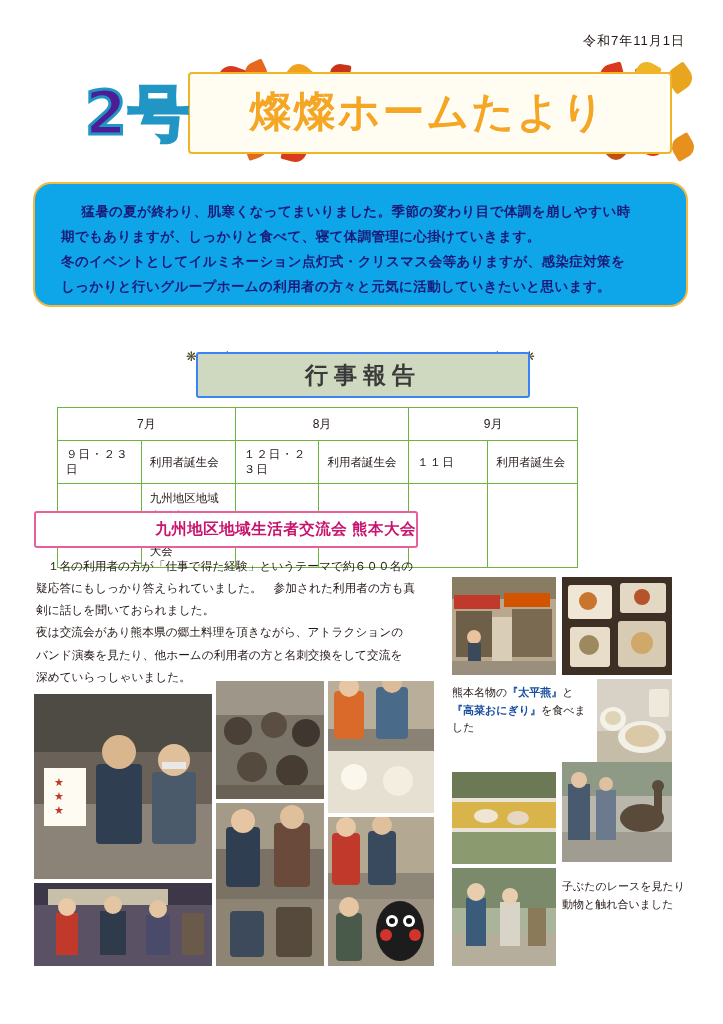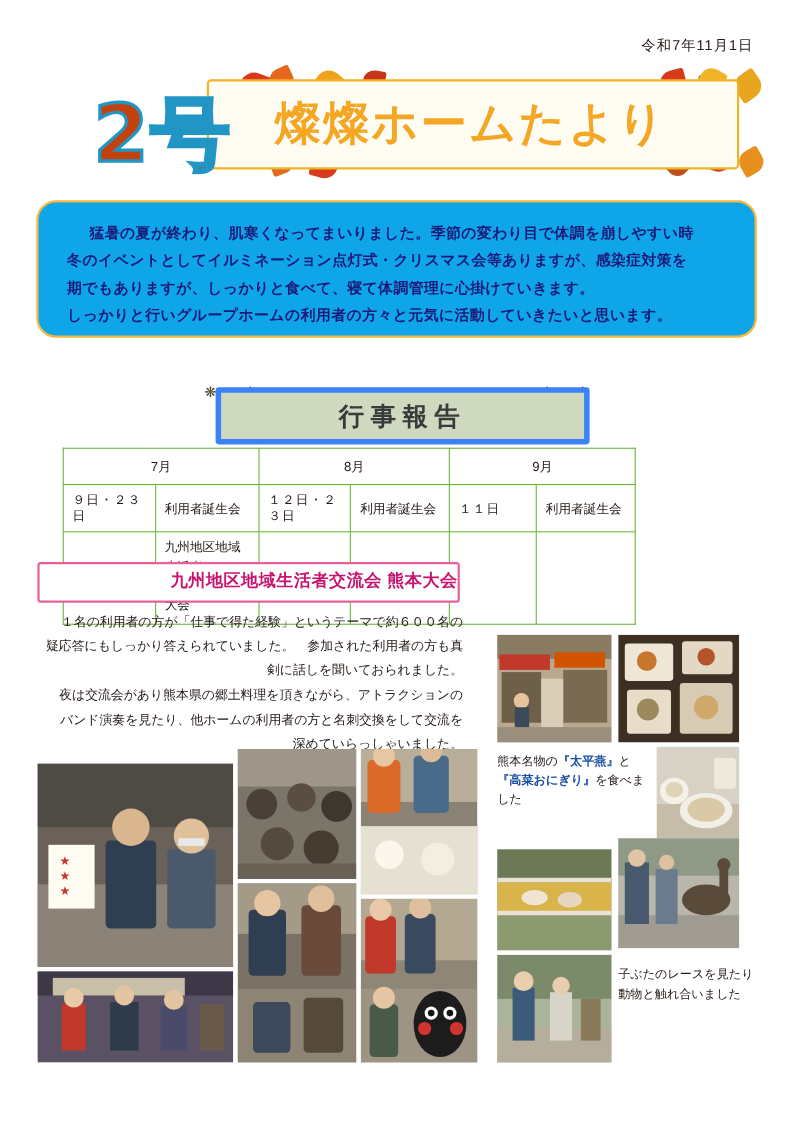--- a/index.html
+++ b/index.html
@@ -29,21 +29,21 @@
   }
   .banner-title{
     position:absolute;left:168px;top:22px;width:440px;
     text-align:center;font-size:42px;font-weight:bold;color:#f5a623;
     letter-spacing:2px;
     text-shadow:1px 1px 0 #fff,-1px -1px 0 #fff;
     font-family:"DejaVu Sans","Liberation Sans",sans-serif;
   }
   .issue{
     position:absolute;left:45px;top:12px;
-    font-size:72px;font-weight:bold;color:#c2410c;
+    font-size:60px;font-weight:bold;color:#4c1d95;
     -webkit-text-stroke:3px #2196c4;
     letter-spacing:2px;
     font-family:"DejaVu Sans","Liberation Sans",sans-serif;
   }
   .leaf{position:absolute;border-radius:50% 10% 50% 10%;}
   .branch{position:absolute;background:#8a6a3a;border-radius:3px;}
 
   
   .intro{
     position:absolute;left:33px;top:182px;width:655px;height:125px;
@@ -55,21 +55,21 @@
   .intro p{
     margin:0;font-size:13.5px;line-height:1.85;color:#1a1a7a;
     font-weight:bold;
     letter-spacing:0.4px;
   }
   .intro p.first{text-indent:1.5em;}
 
   
   .sec-head{
     position:absolute;left:196px;top:352px;width:330px;height:42px;
-    background:#cfd9c0;border:5px solid #3b82f6;border-radius:3px;
+    background:#cfd9c0;border:2px solid #3b82f6;border-radius:3px;
   }
   .sec-head span{
     display:block;text-align:center;line-height:42px;
     font-size:23px;font-weight:bold;color:#3a3a3a;letter-spacing:6px;
   }
   .sec-deco{
     position:absolute;top:349px;font-size:13px;color:#4a4a2a;
   }
 
   
@@ -96,21 +96,21 @@
     border:2px solid #e8609a;background:#fff;border-radius:3px;
   }
   .l-title span{
     display:block;text-align:right;line-height:31px;
     font-size:15.5px;font-weight:bold;color:#c8146e;letter-spacing:0.5px;
   }
   .l-body{
     position:absolute;left:36px;top:556px;width:385px;
     font-size:11.7px;line-height:1.72;color:#231815;
   }
-  .l-body p{margin:0 0 2px 0;text-align:right;}
+  .l-body p{margin:0 0 2px 0;}
   .l-body p.ind{text-indent:1em;}
 
   
   .r-title{
     position:absolute;left:452px;top:511px;width:220px;height:48px;
     border:2px solid #e8d800;background:#fff;border-radius:3px;
   }
   .r-title span{
     display:block;text-align:center;font-size:12.5px;font-weight:bold;
     color:#1a4fa0;letter-spacing:0.3px;
@@ -154,22 +154,22 @@
     <div class="leaf" style="left:632px;top:74px;width:22px;height:22px;background:#e8901e;transform:rotate(-30deg);"></div>
     <div class="leaf" style="left:566px;top:78px;width:20px;height:20px;background:#c05018;transform:rotate(45deg);"></div>
 
     <div class="banner-box"></div>
     <div class="banner-title">燦燦ホームたより</div>
     <div class="issue">2号</div>
   </div>
 
   <div class="intro">
     <p class="first">猛暑の夏が終わり、肌寒くなってまいりました。季節の変わり目で体調を崩しやすい時</p>
+    <p>期でもありますが、しっかりと食べて、寝て体調管理に心掛けていきます。</p>
     <p>冬のイベントとしてイルミネーション点灯式・クリスマス会等ありますが、感染症対策を</p>
-    <p>期でもありますが、しっかりと食べて、寝て体調管理に心掛けていきます。</p>
     <p>しっかりと行いグループホームの利用者の方々と元気に活動していきたいと思います。</p>
   </div>
 
   <div class="sec-deco" style="left:186px;">❋</div>
   <div class="sec-deco" style="left:222px;">❋</div>
   <div class="sec-deco" style="left:492px;">❋</div>
   <div class="sec-deco" style="left:524px;">❋</div>
   <div class="sec-head">
     <span>行事報告</span>
   </div>

